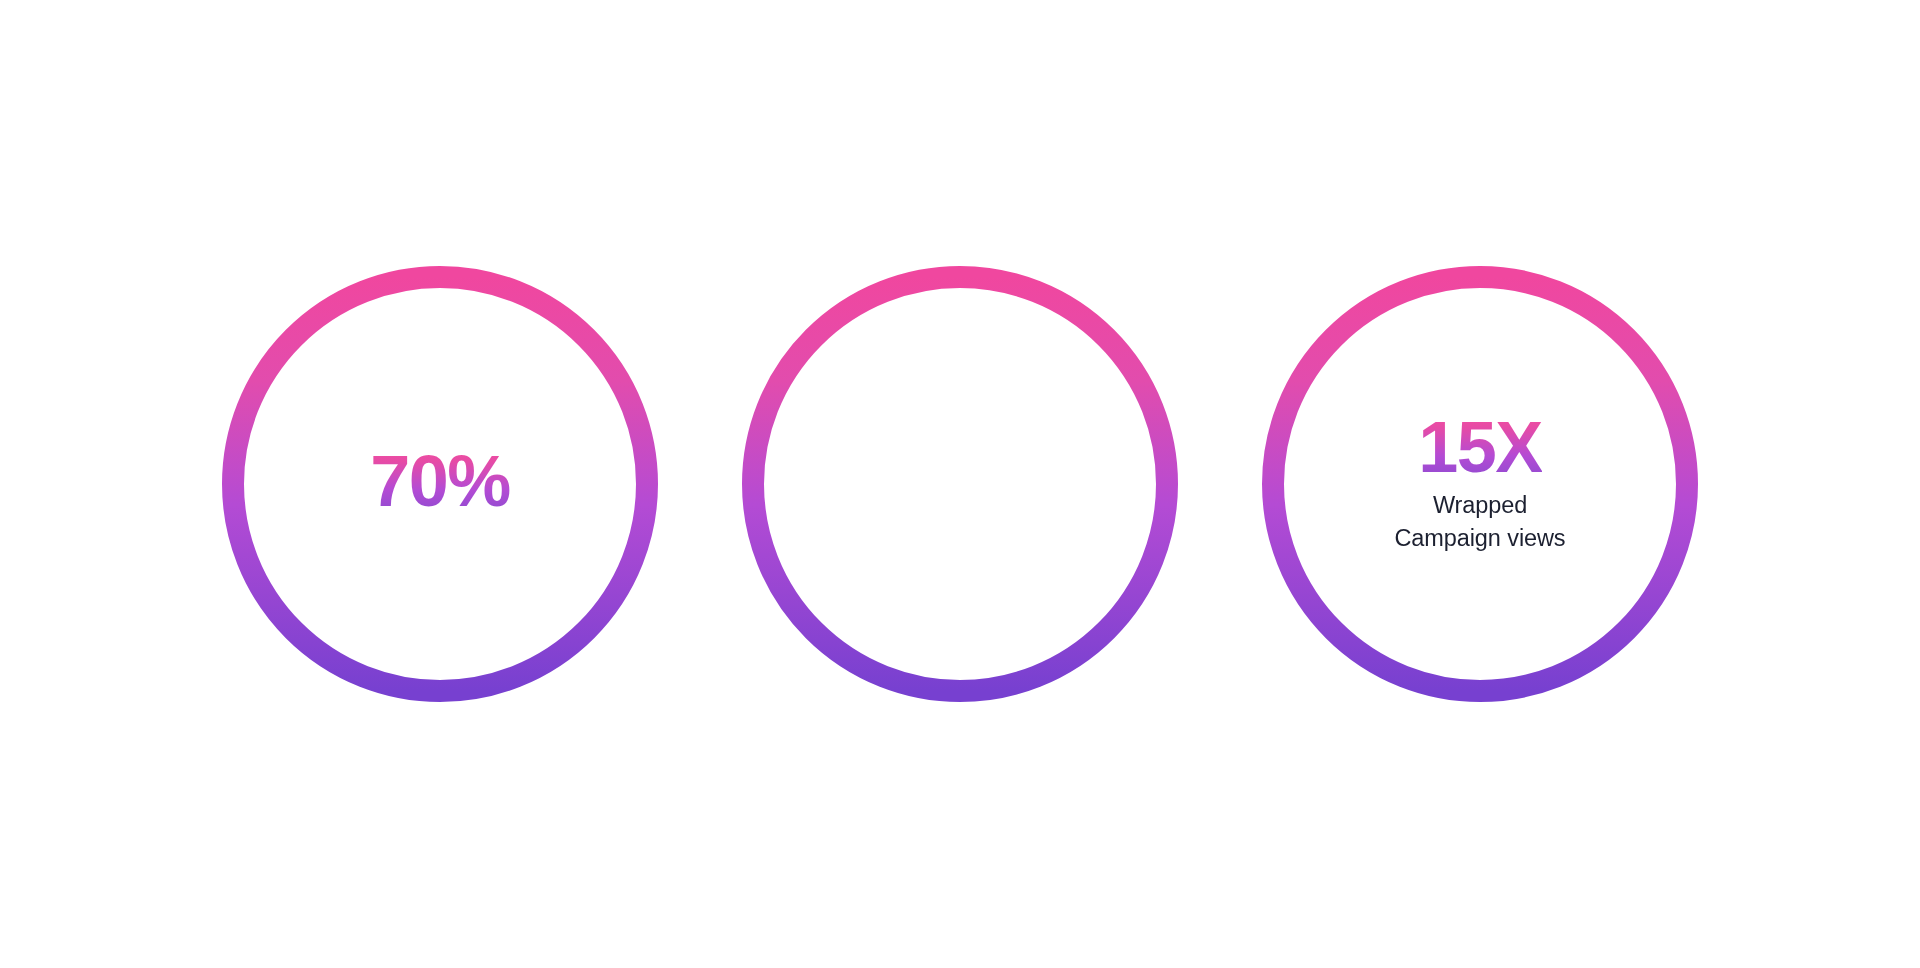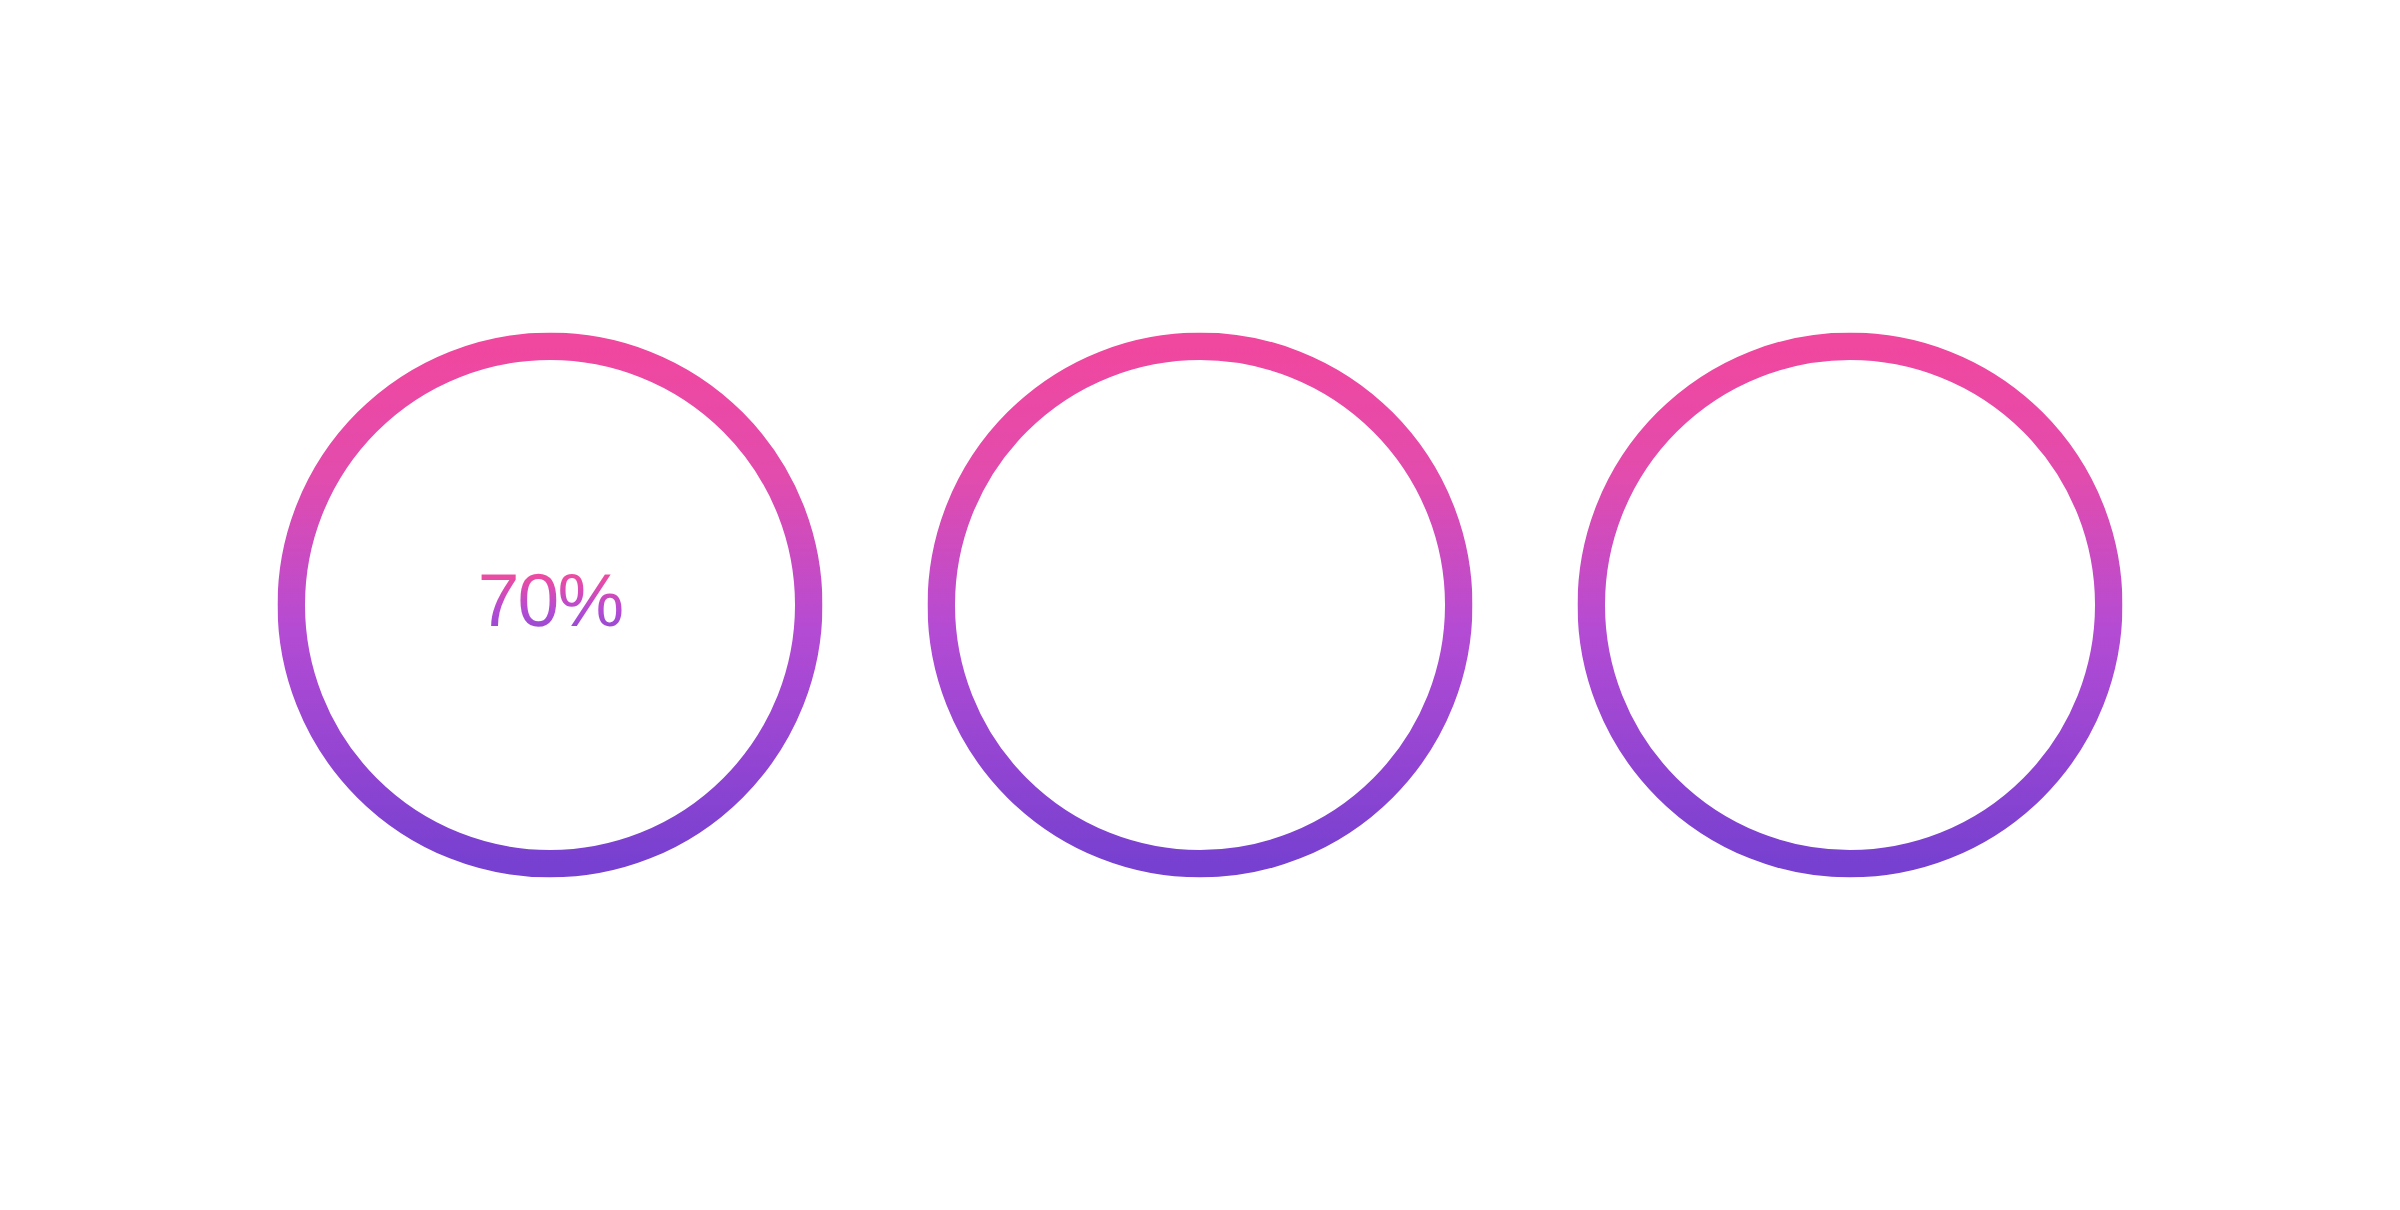--- a/index.html
+++ b/index.html
@@ -50,22 +50,22 @@
     z-index: 2;
     width: 330px;
     display: flex;
     flex-direction: column;
     align-items: center;
     justify-content: center;
     text-align: center;
   }
 
   .stat-value {
-    font-size: 60px;
-    font-weight: 400;
+    font-size: 72px;
+    font-weight: 700;
     line-height: 0.98;
     letter-spacing: -1.5px;
     margin: 0 0 6px 0;
     background: linear-gradient(180deg, #F4509F 0%, #E64BA6 22%, #B44BD4 62%, #8A4BD0 100%);
     -webkit-background-clip: text;
     background-clip: text;
     -webkit-text-fill-color: transparent;
     color: #B44BD4;
   }
 
@@ -124,15 +124,22 @@
       <defs>
         <linearGradient id="ringGrad3" x1="0.5" y1="0" x2="0.5" y2="1">
           <stop offset="0%" stop-color="#F0479F"></stop>
           <stop offset="25%" stop-color="#E24CAD"></stop>
           <stop offset="55%" stop-color="#B44BD4"></stop>
           <stop offset="100%" stop-color="#7740D0"></stop>
         </linearGradient>
       </defs>
       <circle cx="218" cy="218" r="207" fill="none" stroke="url(#ringGrad3)" stroke-width="22"></circle>
     </svg>
+    <div class="ring-content">
+      <div class="stat-value">15X</div>
+      <div class="stat-label">
+        <span class="lb">Wrapped</span>
+        <span class="lb">Campaign views</span>
+      </div>
+    </div>
   </div>
 
 </div>
 
 </body></html>

